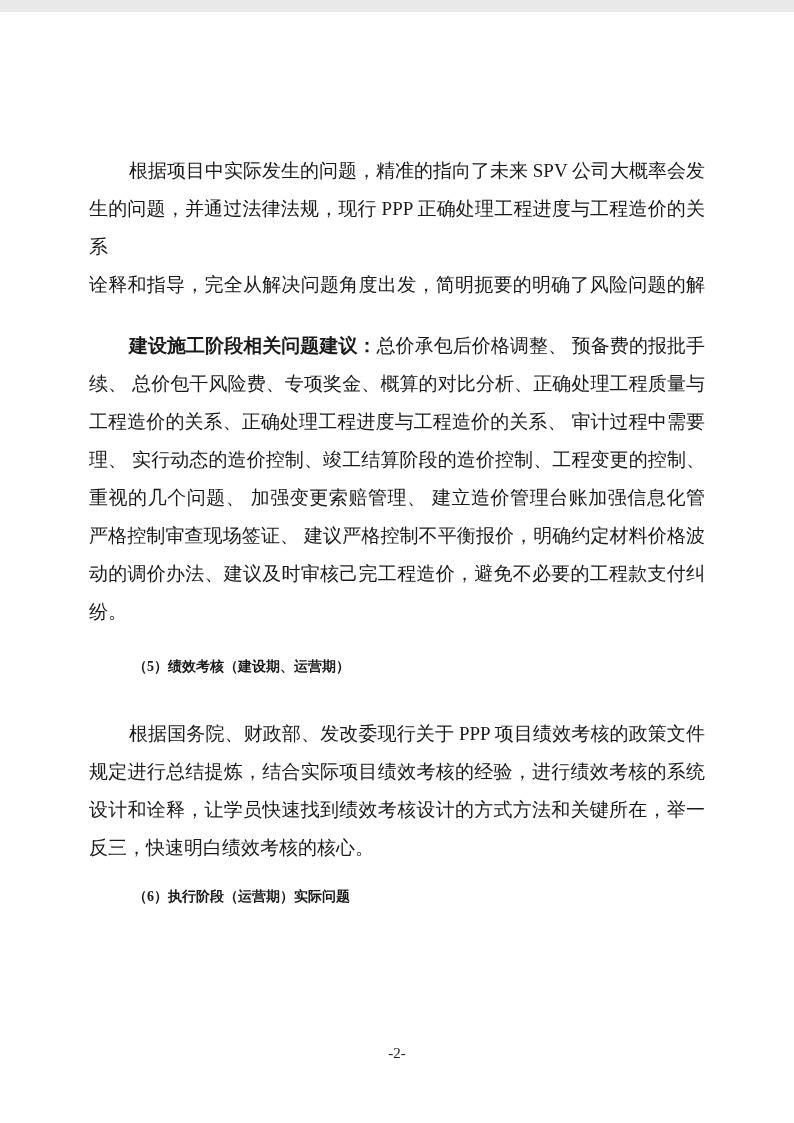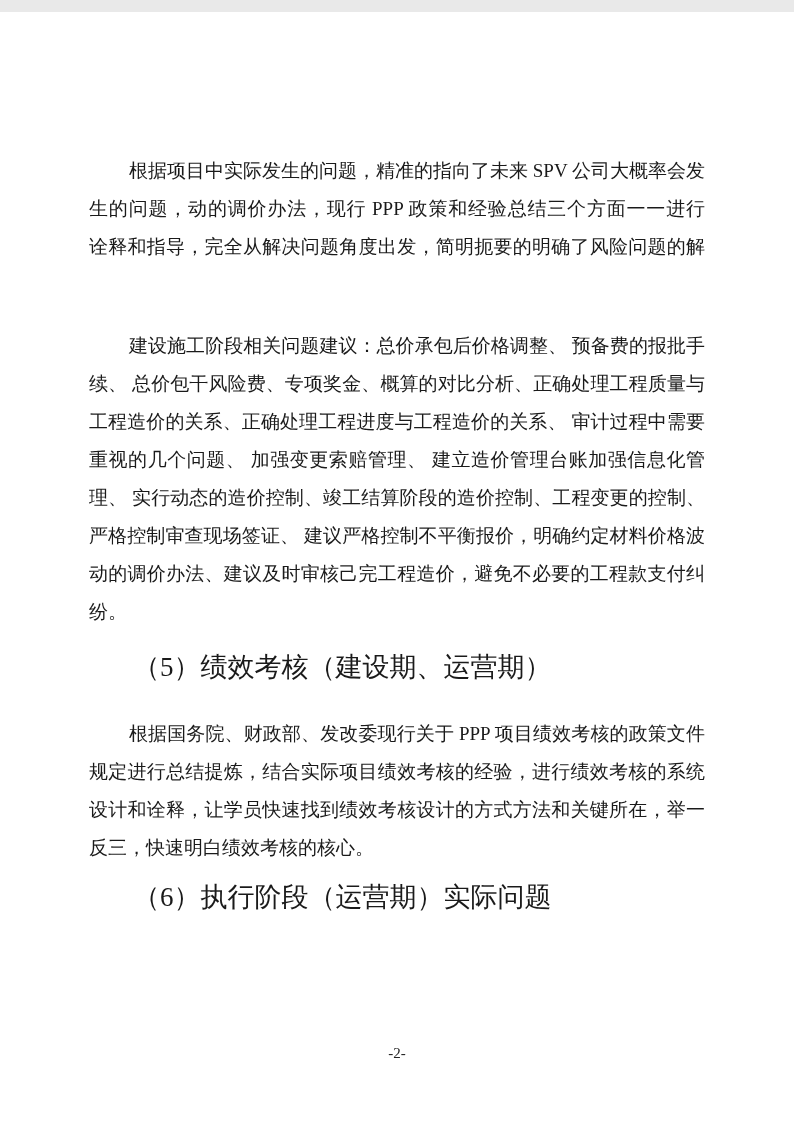--- a/index.html
+++ b/index.html
@@ -21,58 +21,58 @@
     line-height: 38px;
   }
   .line { text-align: justify; }
   .line.fill {
     text-align-last: justify;
     -moz-text-align-last: justify;
     text-justify: inter-character;
   }
   .line.first { text-indent: 40px; }
   .line.end { text-align-last: left; }
-  .bold-lead { font-weight: normal; }
+  .bold-lead { font-weight: bold; }
   .heading {
     position: absolute;
     left: 89px;
     width: 616px;
     padding-left: 44px;
     box-sizing: border-box;
-    font-size: 27px;
-    font-weight: normal;
+    font-size: 14px;
+    font-weight: bold;
     line-height: 30px;
   }
   .footer {
     position: absolute;
     top: 1033px;
     left: 0;
     width: 794px;
     text-align: center;
     font-size: 15px;
     color: #222222;
   }
 </style>
 </head>
 <body>
 
 <div class="page">
 
   <div class="para" style="top:140px">
     <div class="line fill first">根据项目中实际发生的问题，精准的指向了未来 SPV 公司大概率会发</div>
-    <div class="line fill">生的问题，动的调价办法，现行 PPP 政策和经验总结三个方面一一进行</div>
+    <div class="line fill">生的问题，并通过法律法规，现行 PPP 正确处理工程进度与工程造价的关系</div>
     <div class="line fill">诠释和指导，完全从解决问题角度出发，简明扼要的明确了风险问题的解</div>
   </div>
 
   <div class="para" style="top:315px">
     <div class="line fill first"><span class="bold-lead">建设施工阶段相关问题建议：</span><span>总价承包后价格调整、 预备费的报批手</span></div>
     <div class="line fill">续、 总价包干风险费、专项奖金、概算的对比分析、正确处理工程质量与</div>
     <div class="line fill">工程造价的关系、正确处理工程进度与工程造价的关系、 审计过程中需要</div>
+    <div class="line fill">理、 实行动态的造价控制、竣工结算阶段的造价控制、工程变更的控制、</div>
     <div class="line fill">重视的几个问题、 加强变更索赔管理、 建立造价管理台账加强信息化管</div>
-    <div class="line fill">理、 实行动态的造价控制、竣工结算阶段的造价控制、工程变更的控制、</div>
     <div class="line fill">严格控制审查现场签证、 建议严格控制不平衡报价，明确约定材料价格波</div>
     <div class="line fill">动的调价办法、建议及时审核己完工程造价，避免不必要的工程款支付纠</div>
     <div class="line end">纷。</div>
   </div>
 
   <div class="heading" style="top:640px">（5）绩效考核（建设期、运营期）</div>
 
   <div class="para" style="top:703px">
     <div class="line fill first">根据国务院、财政部、发改委现行关于 PPP 项目绩效考核的政策文件</div>
     <div class="line fill">规定进行总结提炼，结合实际项目绩效考核的经验，进行绩效考核的系统</div>

